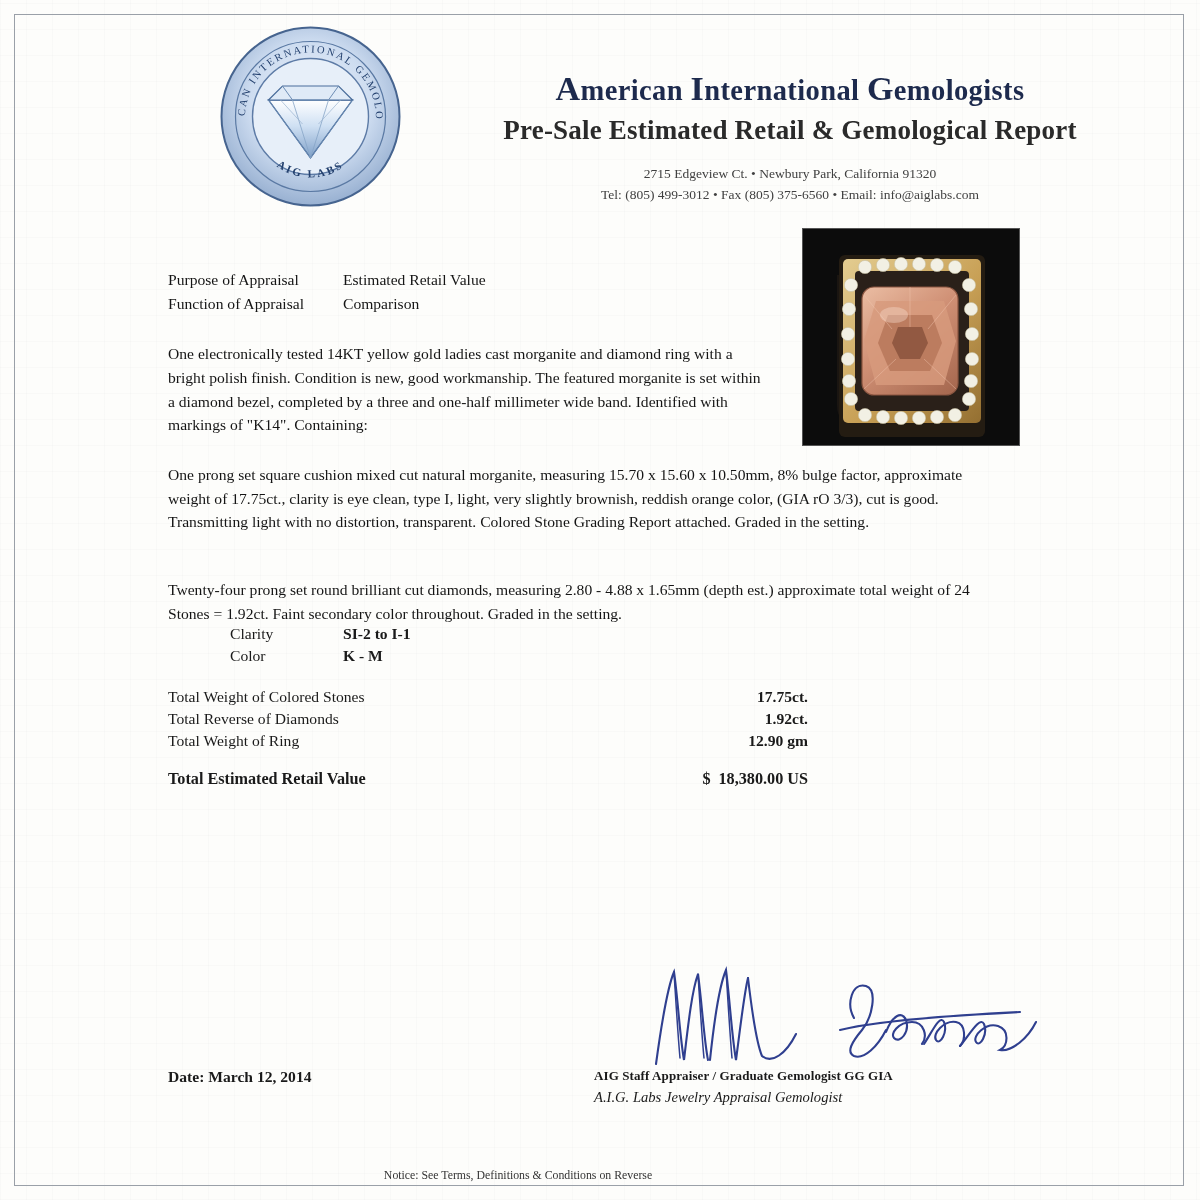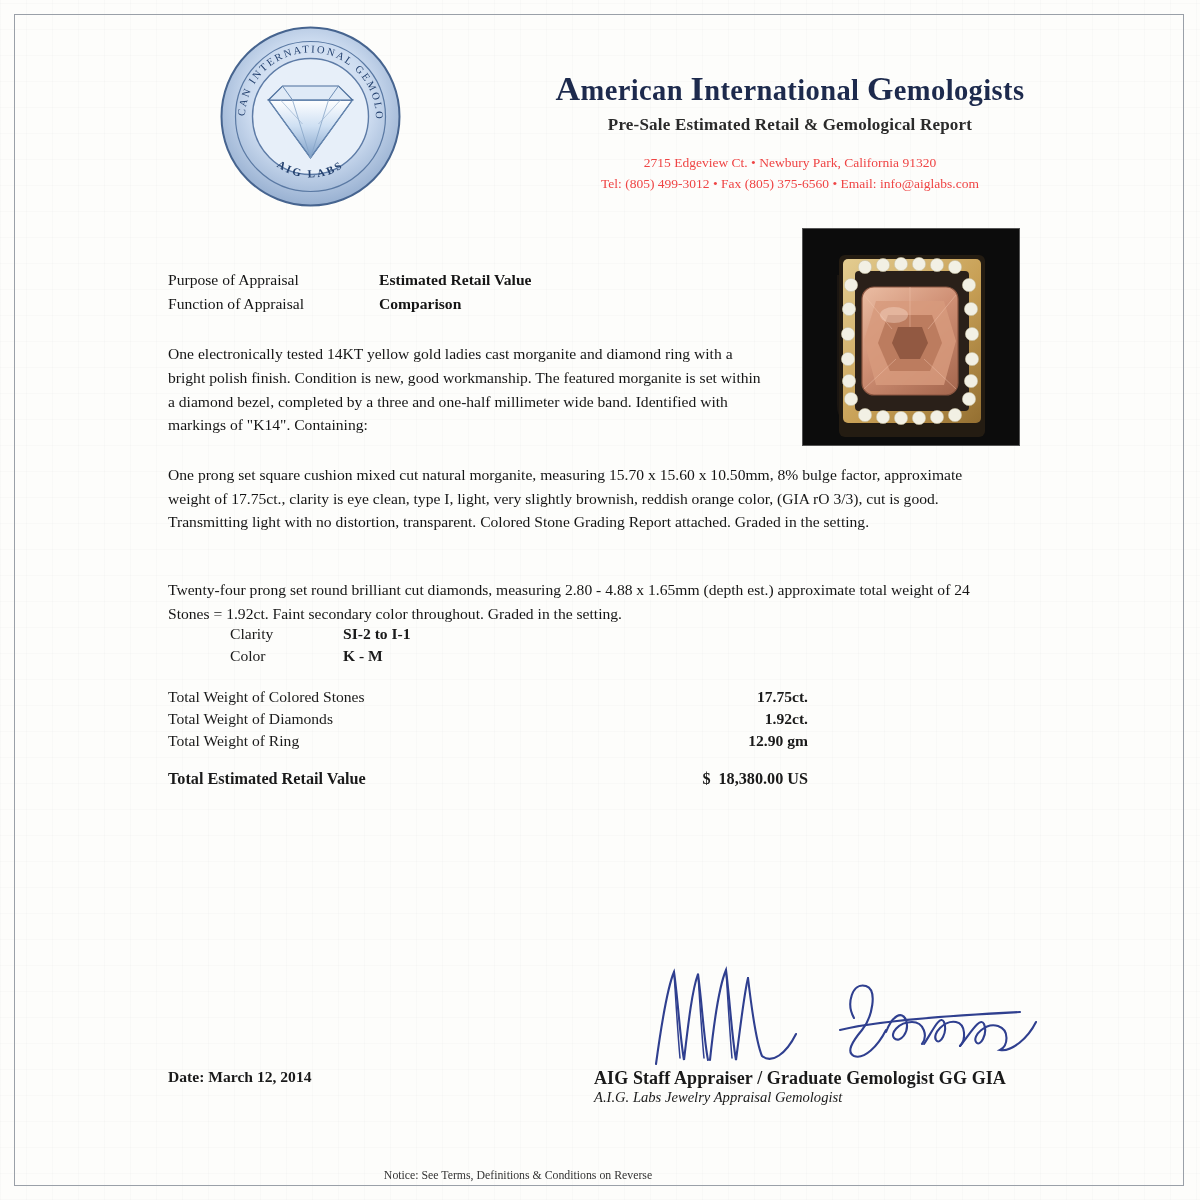--- a/index.html
+++ b/index.html
@@ -66,29 +66,29 @@
     font-family: "Liberation Serif", serif;
     font-size: 28.5px;
     letter-spacing: 0.4px;
     color: #1d2a4d;
     font-weight: bold;
     white-space: nowrap;
   }
   .org-name .cap { font-size: 34px; }
   .report-title {
     margin-top: 7px;
-    font-size: 17px;
+    font-size: 27px;
     font-weight: bold;
     color: #2a2a2a;
     letter-spacing: 0.2px;
   }
   .addr {
     margin-top: 18px;
     font-size: 13.5px;
-    color: #ef4444;
+    color: #404040;
     line-height: 1.55;
   }
 
   
   .photo {
     position: absolute;
     left: 802px;
     top: 228px;
     width: 216px;
     height: 216px;
@@ -112,21 +112,21 @@
     width: 820px;
     font-size: 15.6px;
     line-height: 1.52;
     color: #151515;
   }
   .kv-row {
     display: flex;
     line-height: 1.55;
   }
   .kv-label { width: 175px; }
-  .kv-value { font-weight: bold; margin-left: 36px; }
+  .kv-value { font-weight: normal; }
 
   .para {
     width: 600px;
   }
   .para.wide { width: 820px; }
   .block-gap-2 { height: 26px; }
   .block-gap-3 { height: 44px; }
 
   
   .grade-table {
@@ -180,21 +180,21 @@
     position: absolute;
     left: 168px;
     top: 1068px;
     font-size: 15.6px;
     font-weight: bold;
   }
   .appraiser {
     position: absolute;
     left: 594px;
     top: 1068px;
-    font-size: 18px;
+    font-size: 13px;
     font-weight: bold;
     letter-spacing: 0.1px;
   }
   .dept {
     position: absolute;
     left: 594px;
     top: 1089px;
     font-size: 14.6px;
     font-style: italic;
   }
@@ -376,21 +376,21 @@
       <div class="grade-value">K - M</div>
     </div>
   </div>
 
   <div class="totals">
     <div class="totals-row">
       <div>Total Weight of Colored Stones</div>
       <div class="tv">17.75ct.</div>
     </div>
     <div class="totals-row">
-      <div>Total Weight of Diamonds</div>
+      <div>Total Reverse of Diamonds</div>
       <div class="tv">1.92ct.</div>
     </div>
     <div class="totals-row">
       <div>Total Weight of Ring</div>
       <div class="tv">12.90 gm</div>
     </div>
   </div>
 
   <div class="grand">
     <div>Total Estimated Retail Value</div>

